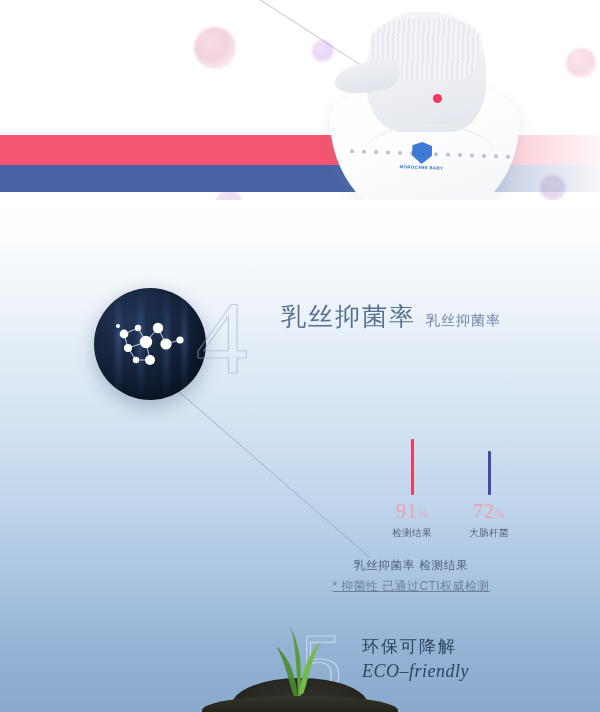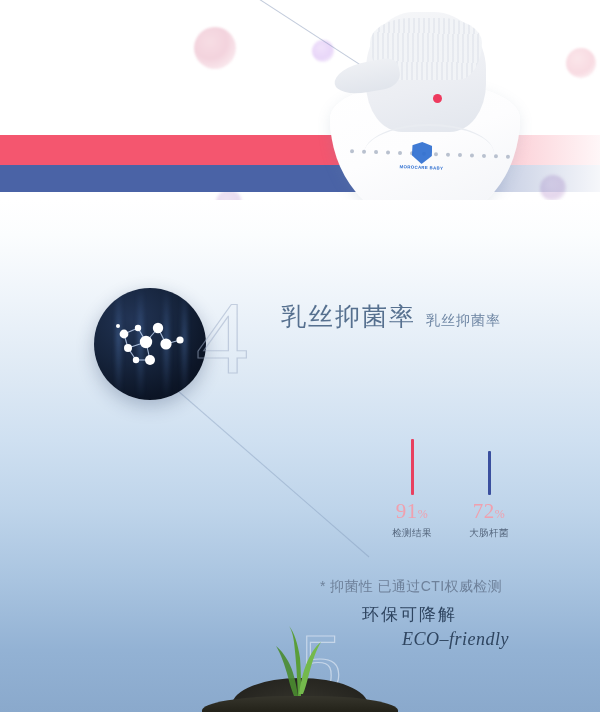--- a/index.html
+++ b/index.html
@@ -234,32 +234,32 @@
     white-space:nowrap;
   }
 
   
   .foot1 {
     position:absolute; left:281px; top:558px; width:260px;
     text-align:center; font-size:11.5px; color:#4f617a; letter-spacing:.8px;
   }
   .foot2 {
     position:absolute; left:281px; top:578px; width:260px;
-    text-align:center; font-size:14px; color:#6e819a; letter-spacing:.4px;
-  }
-
-  
-  .eco-text { position:absolute; left:362px; top:604px; }
+    text-align:center; font-size:12px; color:#6e819a; letter-spacing:.4px;text-decoration:underline;
+  }
+
+  
+  .eco-text { position:absolute; left:362px; top:636px; }
   .eco-cn {
     font-size:17px; color:#2f4560; letter-spacing:2px; line-height:1.35;
   }
   .eco-en {
     font-family:"Liberation Serif", serif;
     font-style:italic; font-size:18px; color:#2f4560;
-    letter-spacing:.5px; line-height:1.35;margin-left:40px;
+    letter-spacing:.5px; line-height:1.35;
   }
 
   .soil {
     position:absolute; left:232px; bottom:0; width:136px; height:34px;
     background:radial-gradient(ellipse at 50% 120%, #3c3b33 0%, #2b2a24 55%, #1f1e1a 100%);
     border-radius:50% 50% 0 0 / 80% 80% 0 0;
   }
   .soil::after{
     content:""; position:absolute; left:-30px; bottom:0; width:196px; height:16px;
     background:linear-gradient(to top,#232219,#36352c);
@@ -372,20 +372,21 @@
       <div class="stat-label">检测结果</div>
     </div>
 
     <div class="stat stat-2">
       <div class="stat-bar" id="bar2" style="height: 44px; background: rgb(58, 79, 158);"></div>
       <div class="stat-pct" style="color: rgb(240, 160, 174);"><span>72</span><span class="unit">%</span></div>
       <div class="stat-label">大肠杆菌</div>
     </div>
   </div>
 
+  <div class="foot1">乳丝抑菌率 检测结果</div>
   <div class="foot2">* 抑菌性 已通过CTI权威检测</div>
 
   <div class="numeral numeral-5">5</div>
 
   <div class="eco-text">
     <div class="eco-cn">环保可降解</div>
     <div class="eco-en">ECO–friendly</div>
   </div>
 
   <div class="soil"></div>

